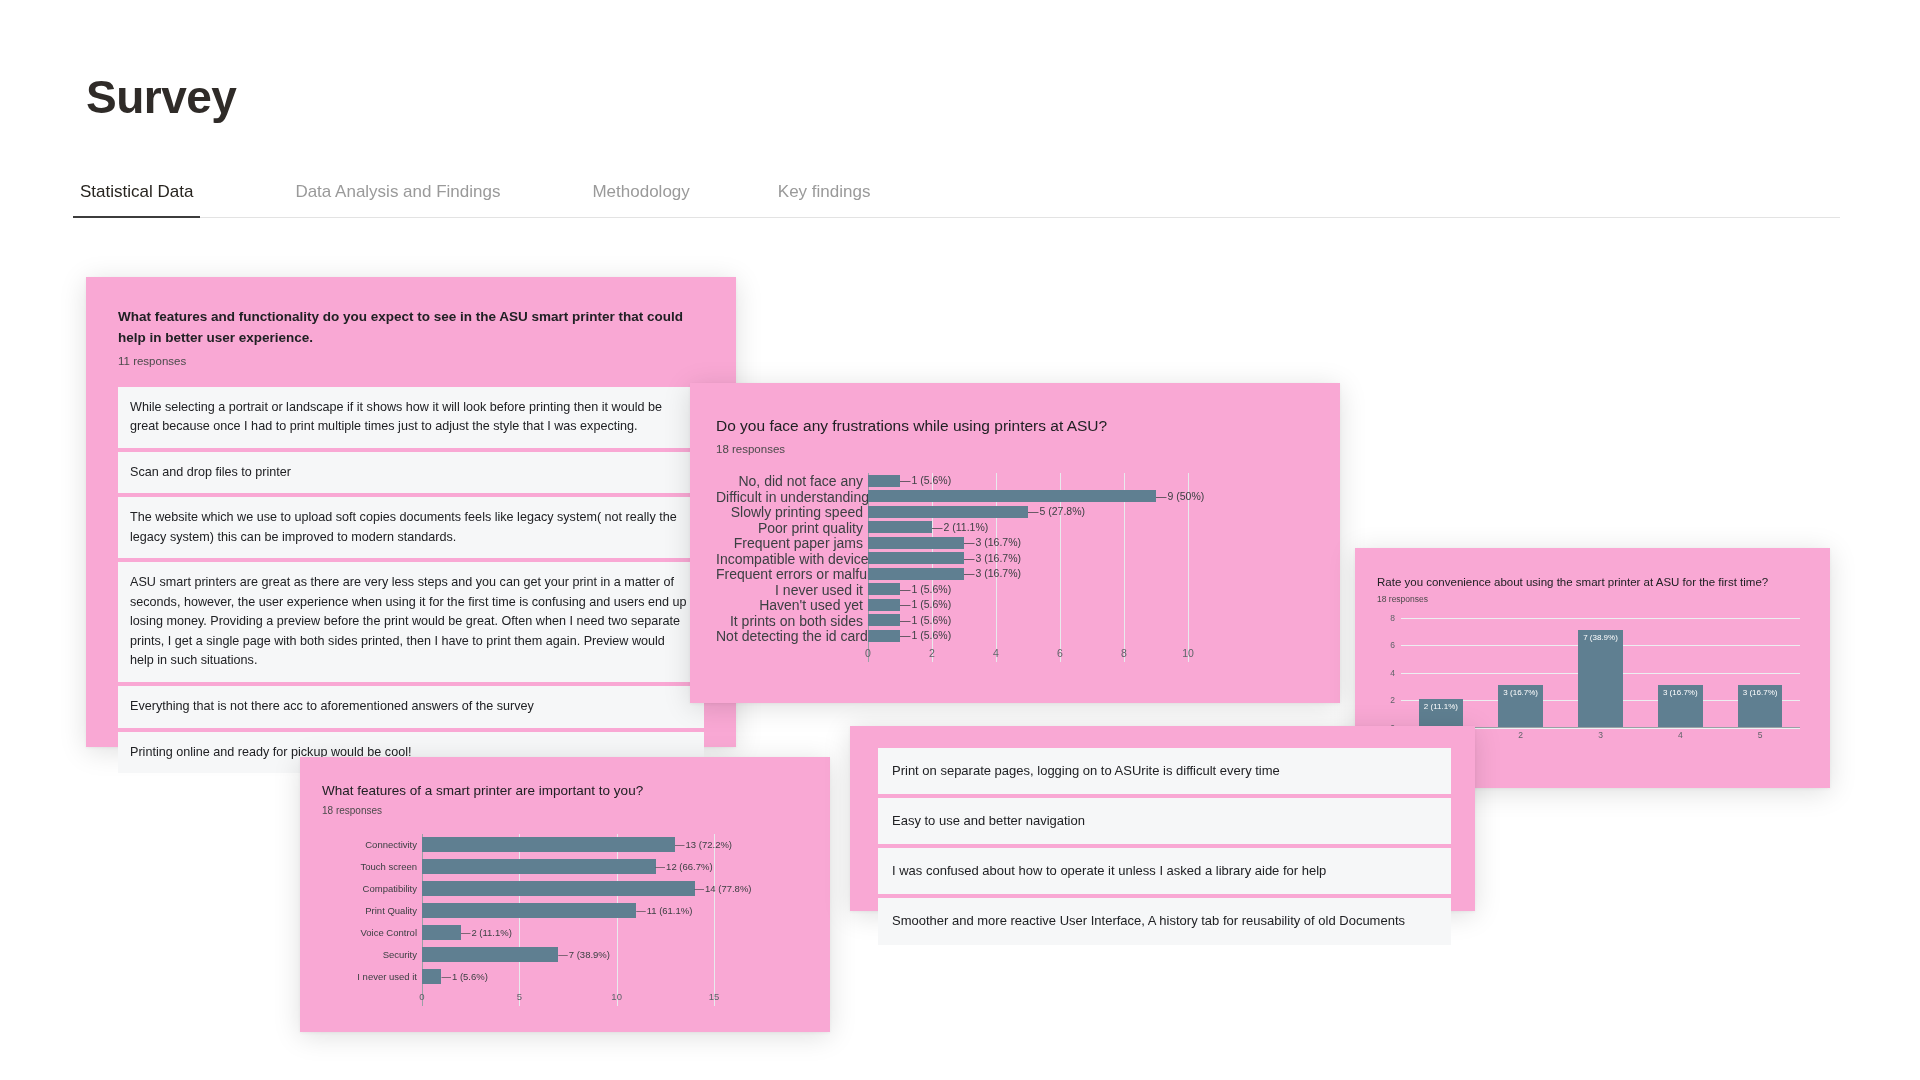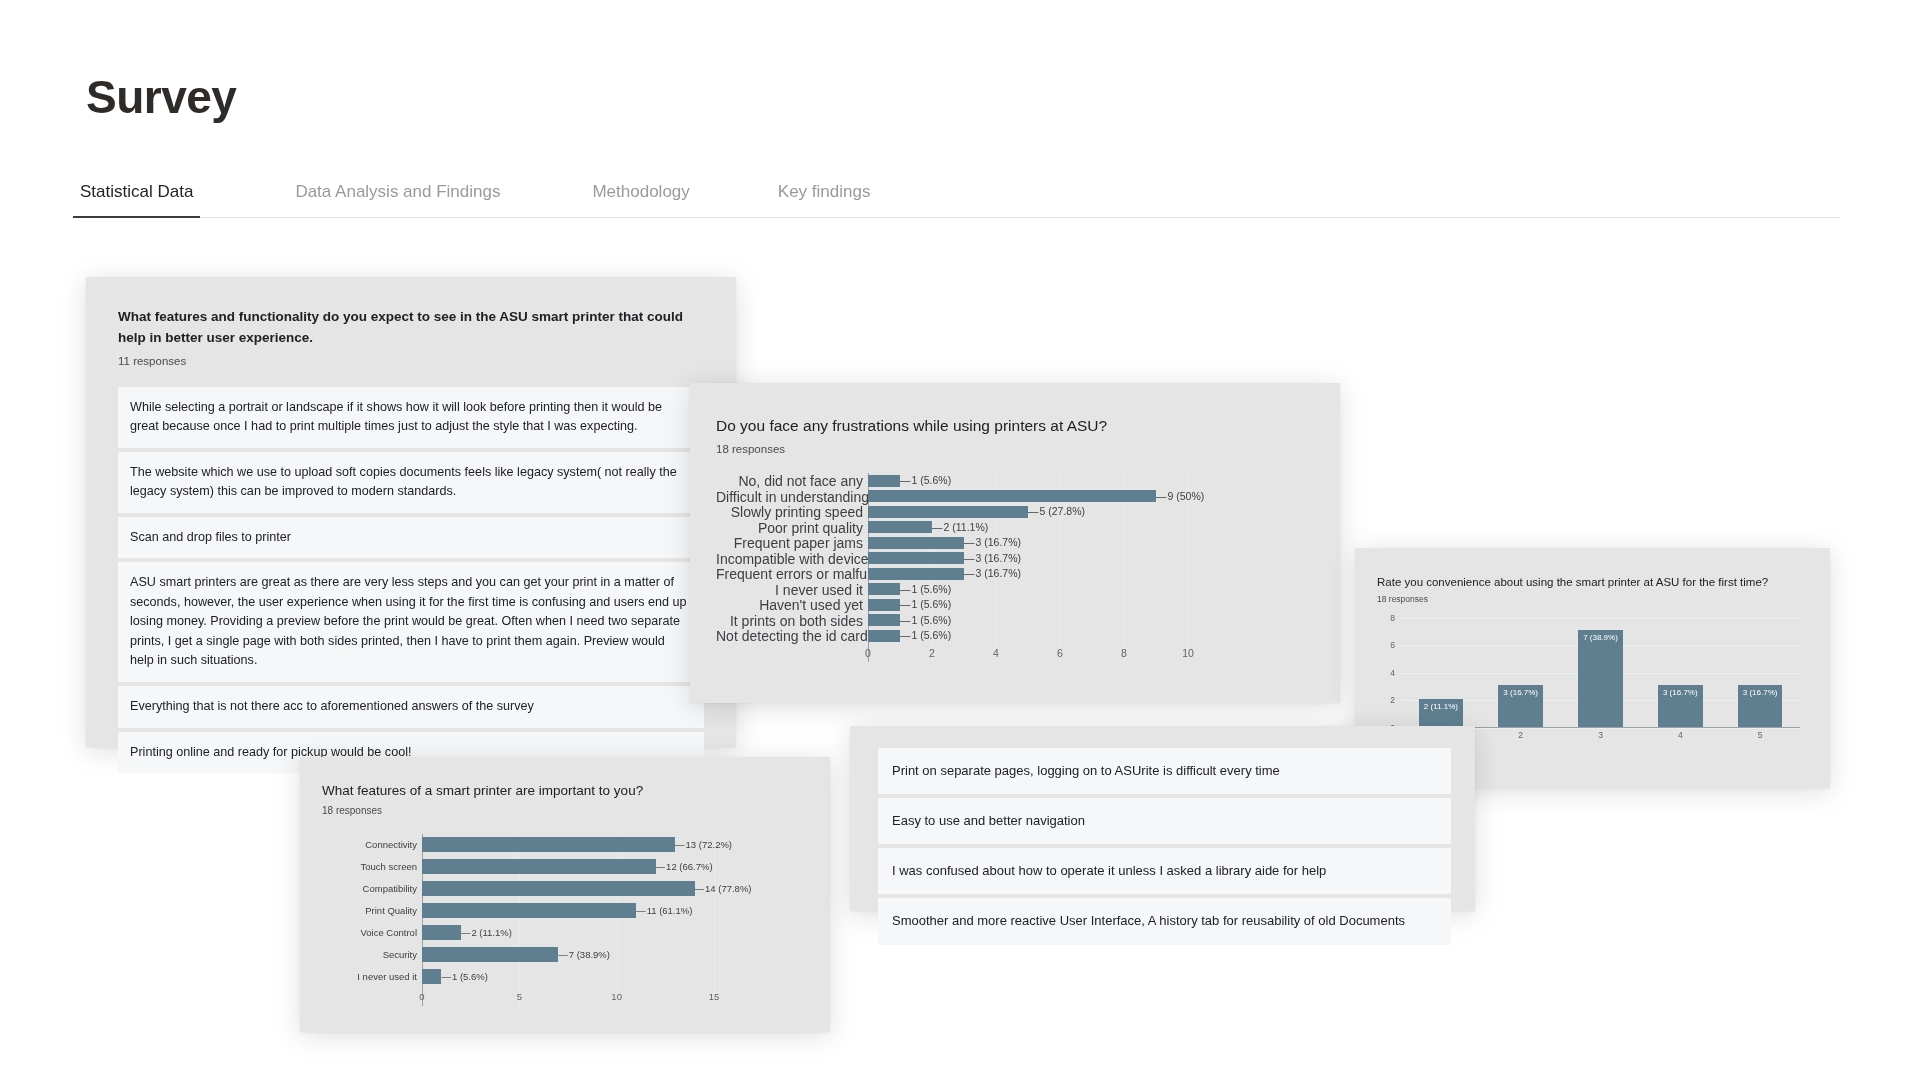--- a/index.html
+++ b/index.html
@@ -35,21 +35,21 @@
   .tab.active::after {
     content: ""; position: absolute; left: -7px; bottom: 0;
     width: calc(100% + 14px); height: 2px; background: #3c3c3c; z-index: 2;
   }
   .tab-sp1 { width: 102px; }
   .tab-sp2 { width: 92px; }
   .tab-sp3 { width: 88px; }
 
   
   .card {
-    position: absolute; background: #e5e5e5;
+    position: absolute; background: #f9a8d4;
     box-shadow: 0 4px 26px rgba(0,0,0,0.13), 0 1px 3px rgba(0,0,0,0.05);
   }
   .q-title {
     font-size: 15.5px; color: #202124; line-height: 1.45;
   }
   .q-title.bold { font-weight: bold; font-size: 13.5px; line-height: 1.55; }
   .q-sub { font-size: 11.5px; color: #4b4b4b; margin-top: 6px; }
 
   .resp-list { margin-top: 18px; }
   .resp {
@@ -126,22 +126,22 @@
     <div class="tab">Methodology</div>
     <div class="tab-sp3"></div>
     <div class="tab">Key findings</div>
   </div>
 
   <div class="card" id="card1">
     <div class="q-title bold">What features and functionality do you expect to see in the ASU smart printer that could help in better user experience.</div>
     <div class="q-sub">11 responses</div>
     <div class="resp-list">
       <div class="resp">While selecting a portrait or landscape if it shows how it will look before printing then it would be great because once I had to print multiple times just to adjust the style that I was expecting.</div>
+      <div class="resp">Scan and drop files to printer</div>
       <div class="resp">The website which we use to upload soft copies documents feels like legacy system( not really the legacy system) this can be improved to modern standards.</div>
-      <div class="resp">Scan and drop files to printer</div>
       <div class="resp">ASU smart printers are great as there are very less steps and you can get your print in a matter of seconds, however, the user experience when using it for the first time is confusing and users end up losing money. Providing a preview before the print would be great. Often when I need two separate prints, I get a single page with both sides printed, then I have to print them again. Preview would help in such situations.</div>
       <div class="resp">Everything that is not there acc to aforementioned answers of the survey</div>
       <div class="resp">Printing online and ready for pickup would be cool!</div>
     </div>
   </div>
 
   <div class="card" id="card2">
     <div class="q-title">Do you face any frustrations while using printers at ASU?</div>
     <div class="q-sub">18 responses</div>
     <div class="hbar-chart" id="chart-frustrations">

